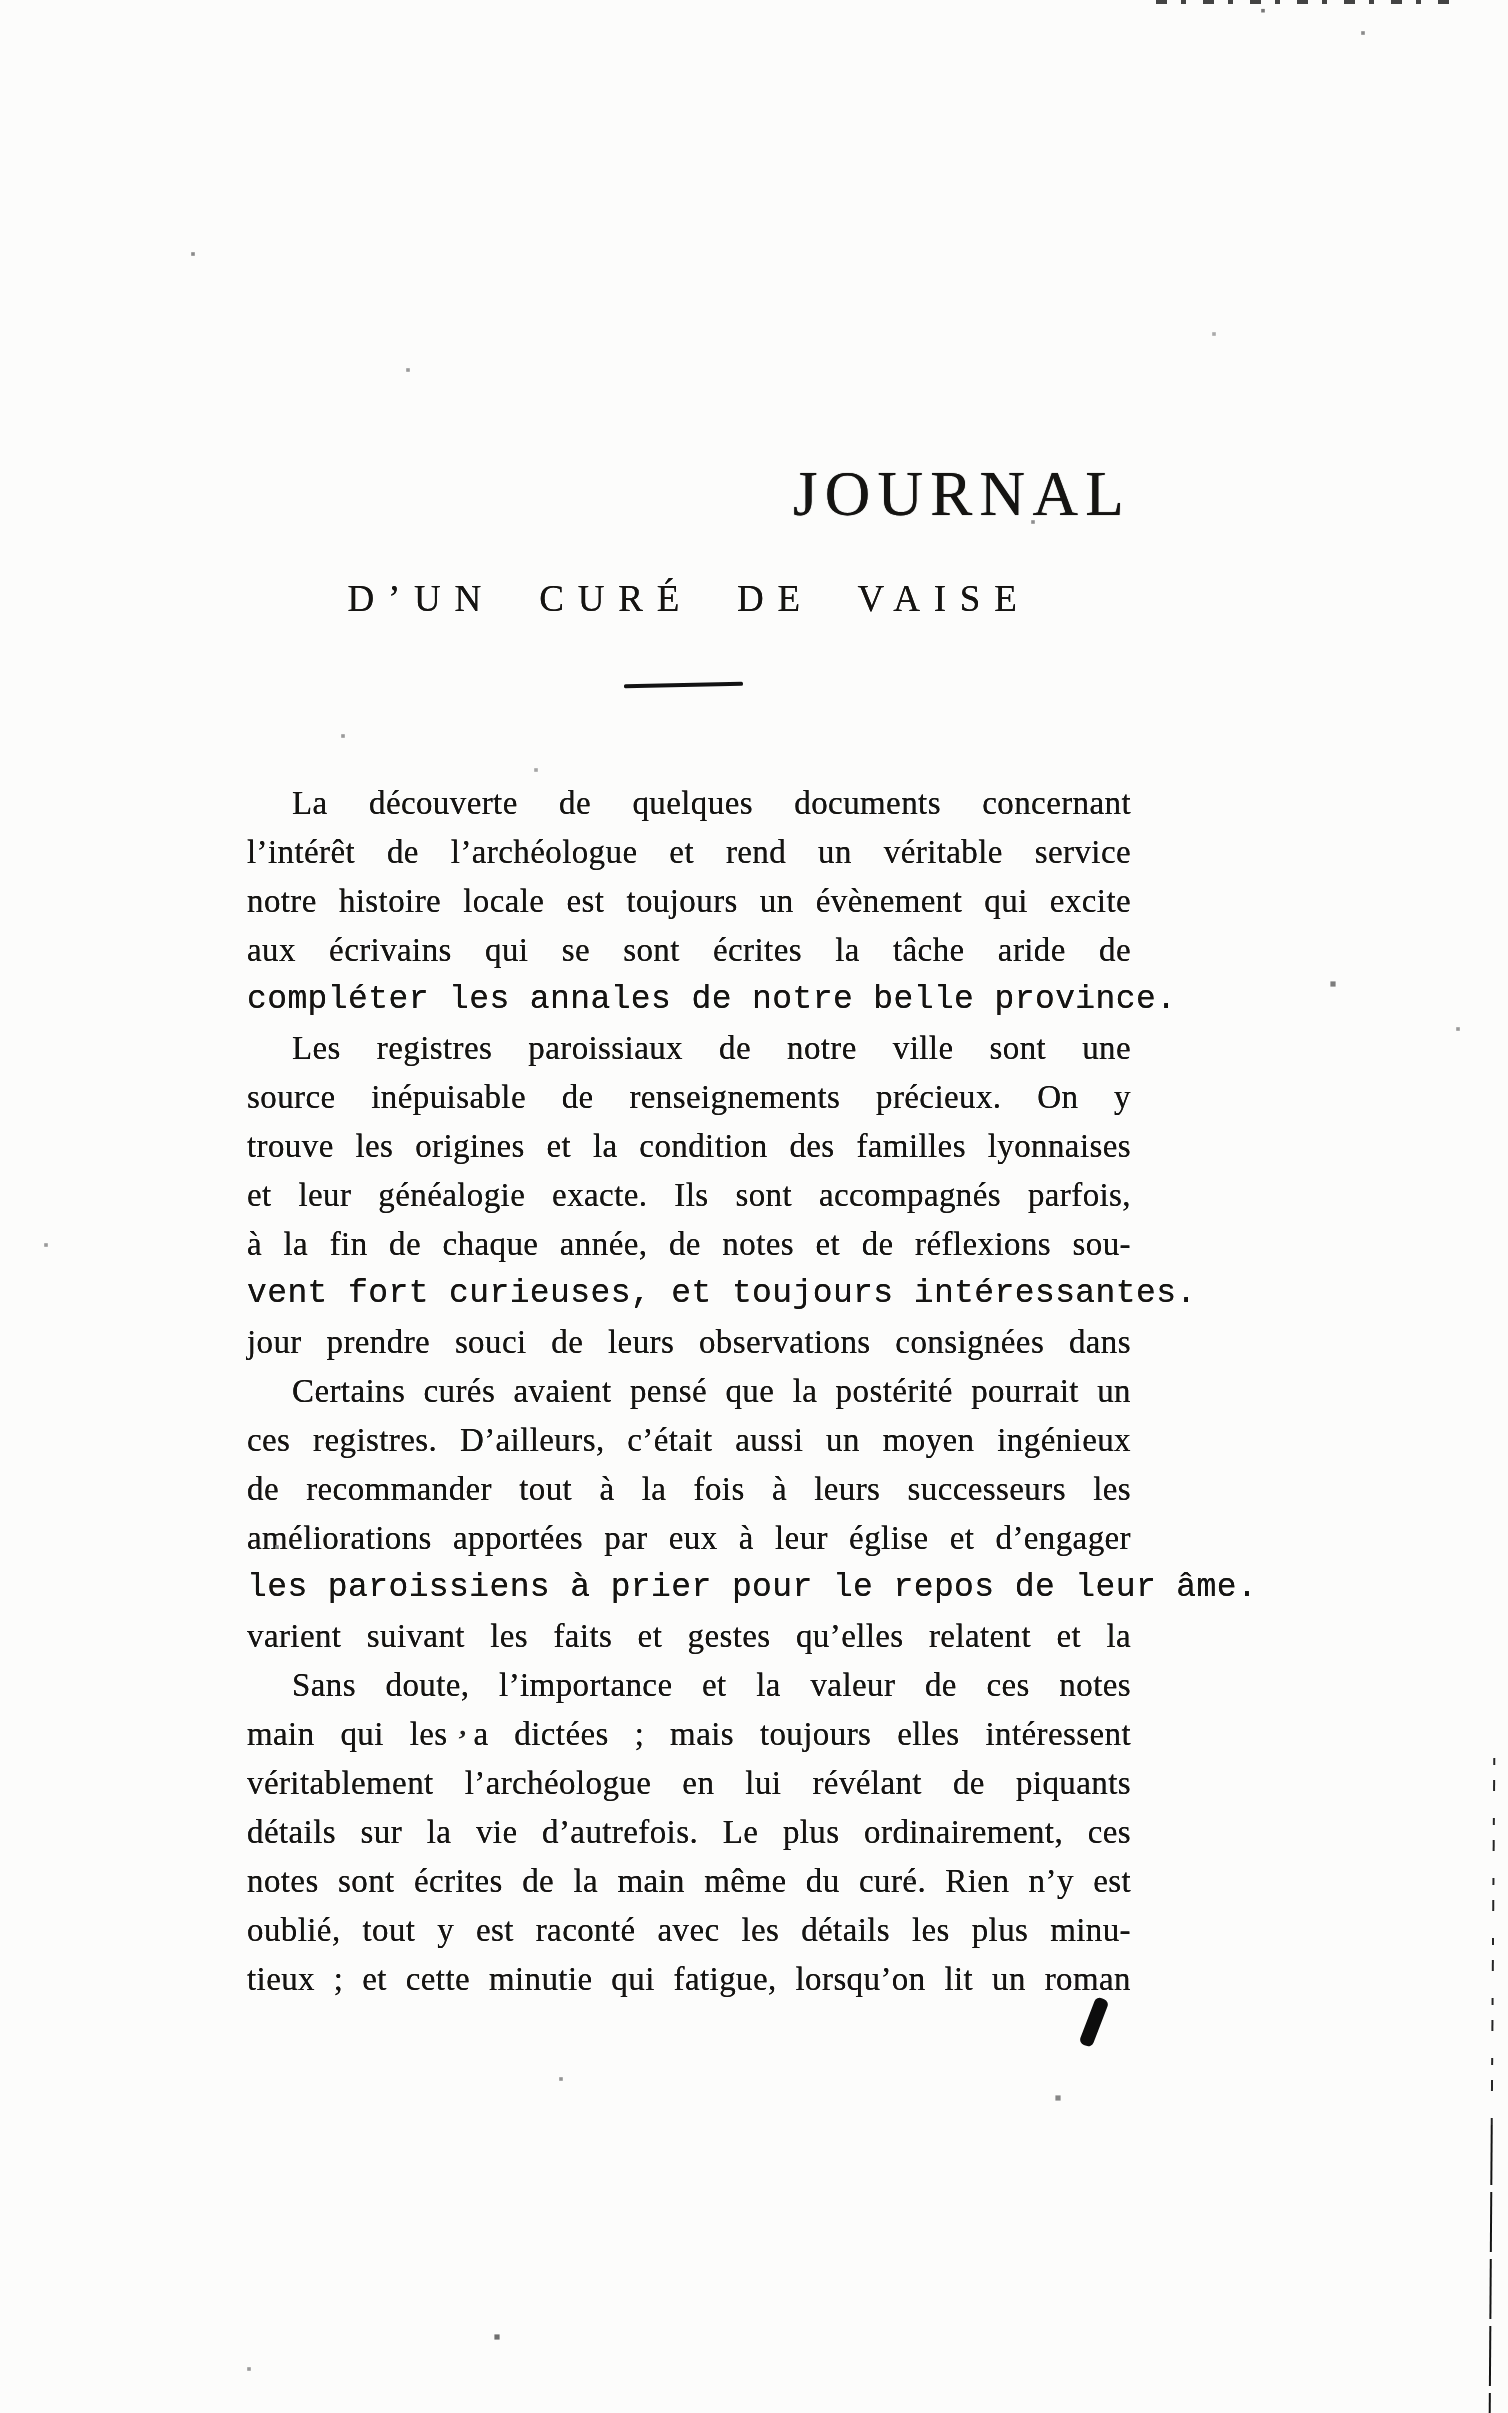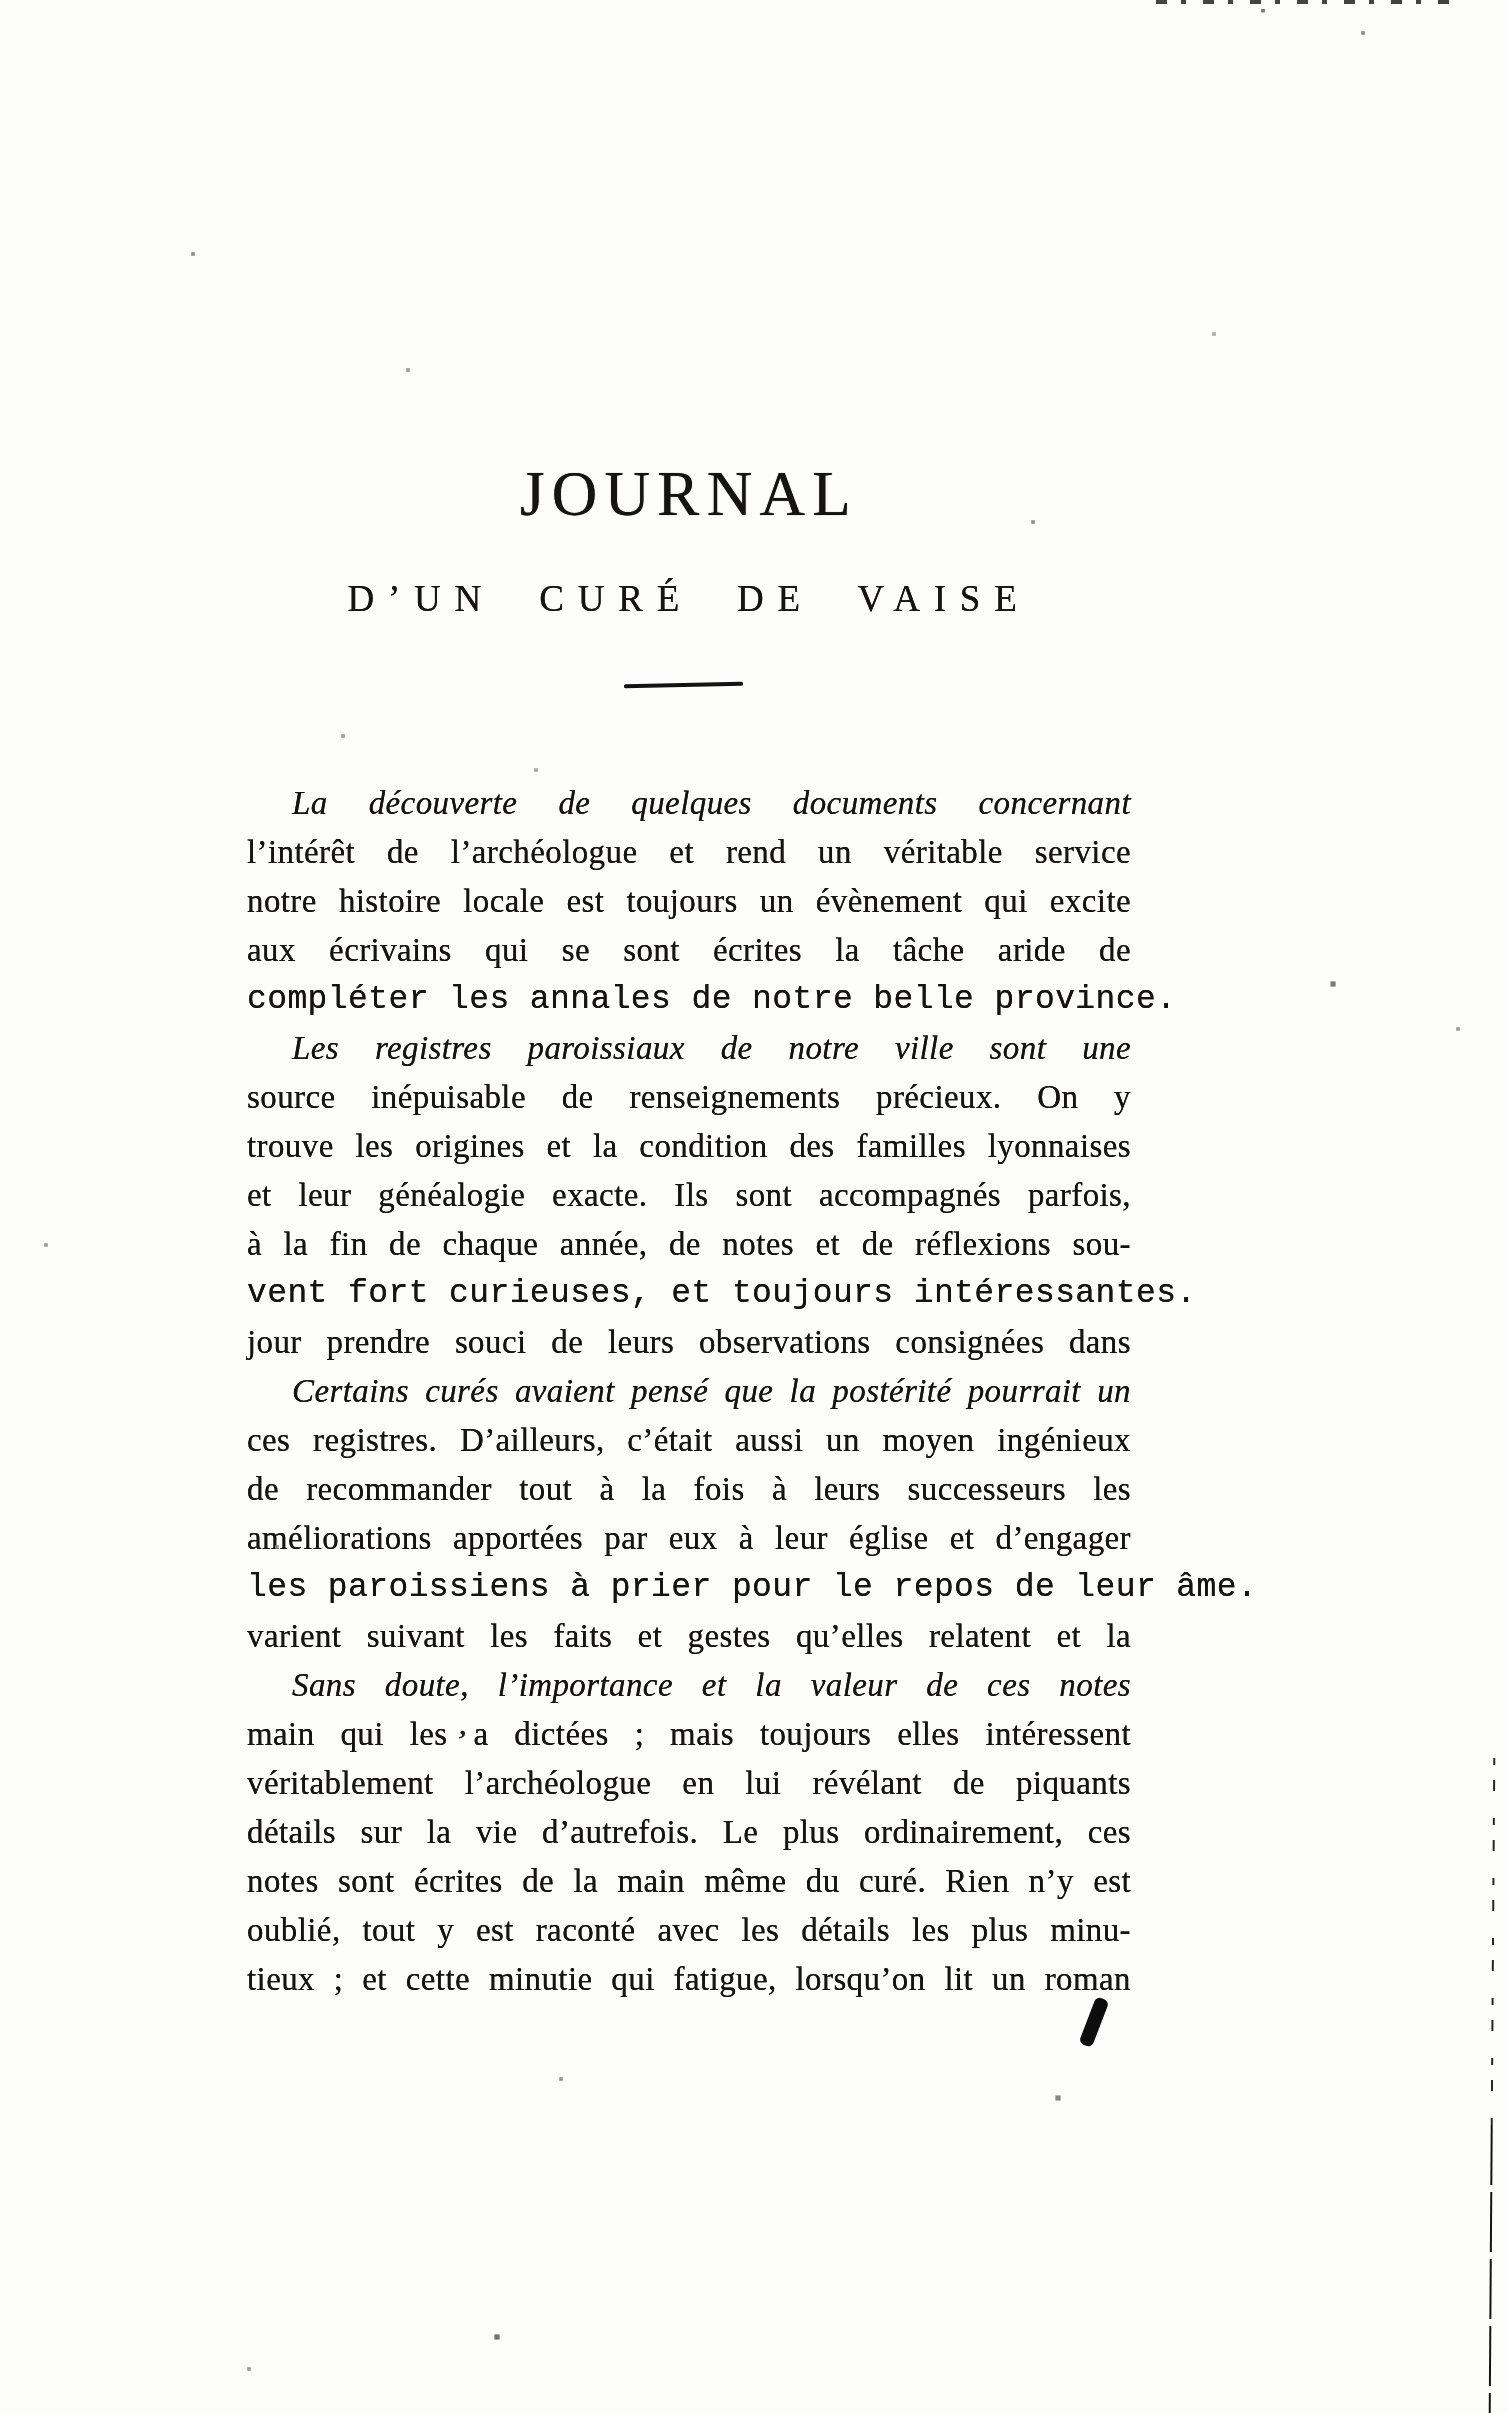--- a/index.html
+++ b/index.html
@@ -19,20 +19,21 @@
     left: 247px; top: 462px; width: 884px;
     text-align: center;
   }
   .main-title {
     font-size: 63px;
     line-height: 65px;
     letter-spacing: 7.3px;
     font-weight: normal;
     text-shadow: 0 0 0.8px currentColor;
     white-space: nowrap;
+    text-align: right;
   }
   .sub-title {
     margin-top: 45px;
     font-size: 37px;
     line-height: 54px;
     letter-spacing: 13.8px;
     word-spacing: 21px;
     font-weight: normal;
     text-shadow: 0 0 0.5px currentColor;
     white-space: nowrap;
@@ -53,21 +54,21 @@
   .line {
     height: 49px;
     line-height: 49px;
     font-size: 33px;
     letter-spacing: 0.4px;
     text-align: justify;
     text-align-last: justify;
     white-space: nowrap;
     text-shadow: 0 0 0.5px currentColor;
   }
-  .line.indent { text-indent: 45px; font-style: italic; }
+  .line.indent { text-indent: 45px; }
   .line.endpara { text-align-last: left; font-family: Liberation Mono, monospace; }
   
   .ink-mark {
     position: absolute;
     left: 1087px; top: 1997px;
     width: 13.8px; height: 50px;
     background: #0d0d0d;
     border-radius: 5.7px;
     transform: rotate(21deg);
   }

